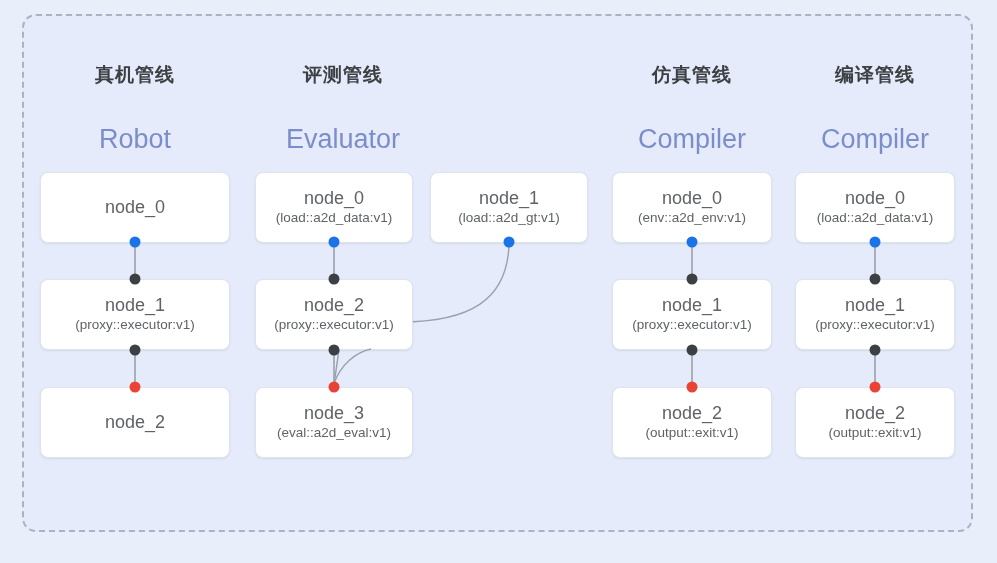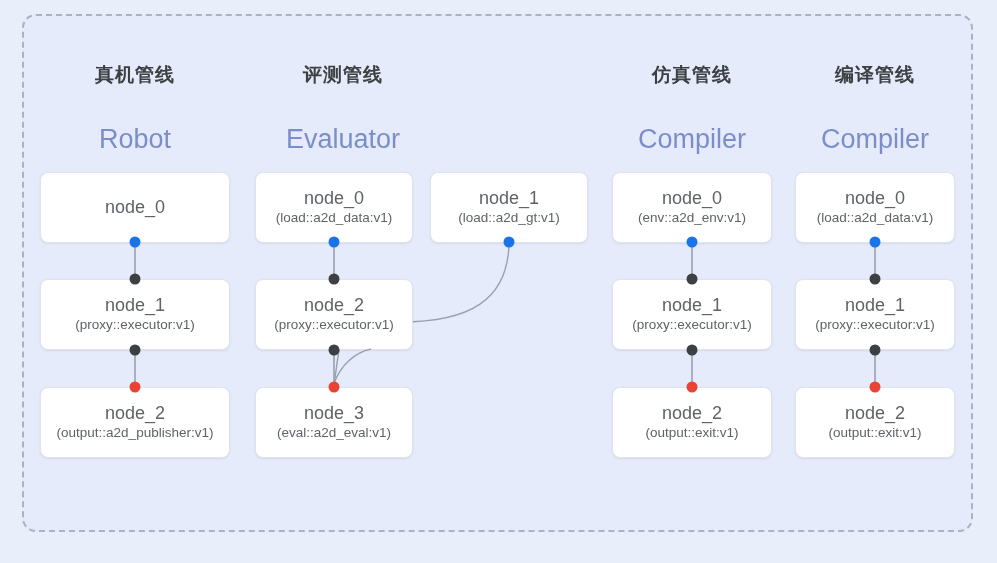--- a/index.html
+++ b/index.html
@@ -176,21 +176,20 @@
         <div class="node-id">node_0</div>
       </div>
 
       <div class="node" style="left:0px; top:279px; width:190px; height:71px;">
         <div class="node-id">node_1</div>
         <div class="node-kind">(proxy::executor:v1)</div>
       </div>
 
       <div class="node" style="left:0px; top:387px; width:190px; height:71px;">
         <div class="node-id">node_2</div>
-        <div class="node-kind">(output::a2d_publisher:v1)</div>
       </div>
     </div>
 
     <div class="column col-evaluator">
       <div class="col-title">评测管线</div>
       <div class="col-subtitle">Evaluator</div>
 
       <div class="node" style="left:0px; top:172px; width:158px; height:71px;">
         <div class="node-id">node_0</div>
         <div class="node-kind">(load::a2d_data:v1)</div>

